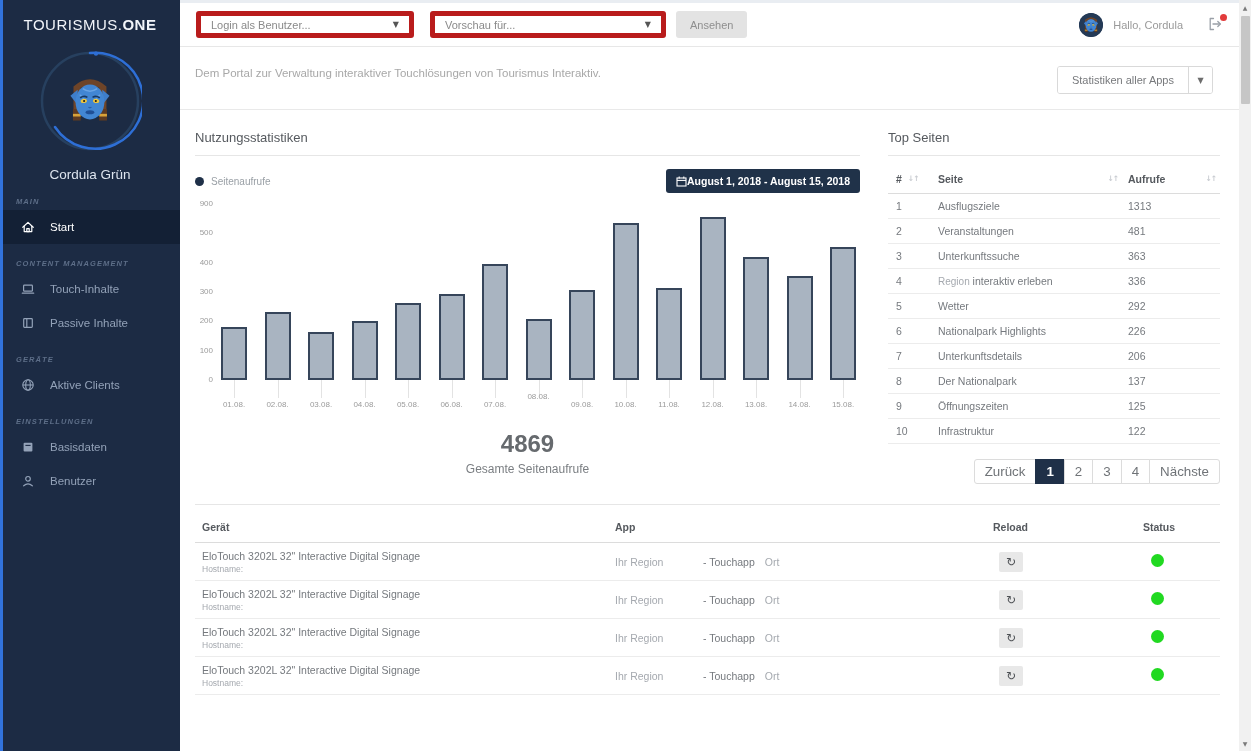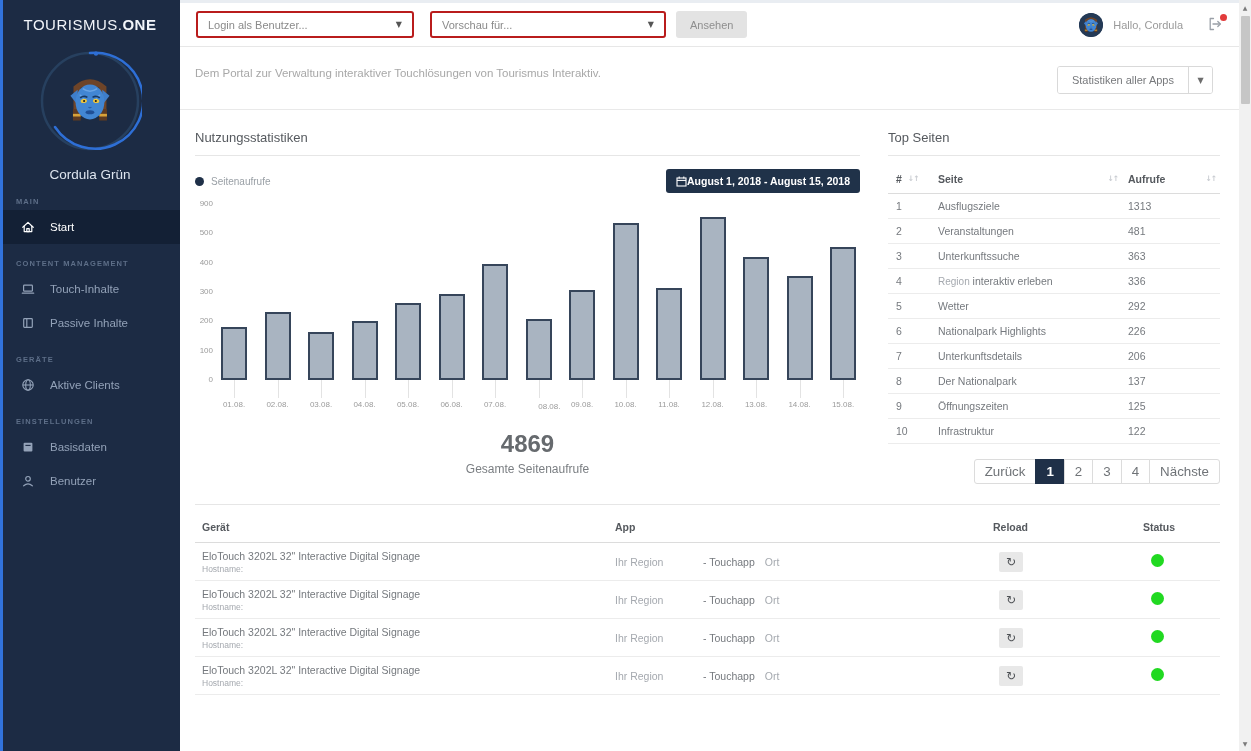--- a/index.html
+++ b/index.html
@@ -10,31 +10,31 @@
   
   .accent-strip { position:absolute; left:0; top:0; width:3px; height:100%; background:#3273dc; z-index:30; }
 
   
   .sidebar { position:absolute; left:0; top:0; width:180px; height:751px; background:#1c2b44; z-index:20; }
   .logo { margin-top:16px; text-align:center; color:#f2f5fa; font-size:15px; letter-spacing:.5px; }
   .logo b { font-weight:bold; }
   .avatar-wrap { width:104px; height:104px; margin:16px auto 0; position:relative; }
   .username { margin-top:14px; text-align:center; color:#dde4ee; font-size:13.5px; font-weight:400; }
   .menu { margin-top:10px; }
-  .menu-section-label { margin:15px 0 4px 16px; font-size:7.5px; letter-spacing:1.1px; color:#5d6e88; font-weight:bold; }
+  .menu-section-label { margin:15px 0 4px 16px; font-size:7.5px; letter-spacing:1.1px; color:#5d6e88; font-weight:bold;font-style:italic; }
   .menu-item { height:34px; display:flex; align-items:center; padding-left:21px; gap:15px; color:#93a2b8; font-size:11.5px; cursor:pointer; }
   .menu-item.active { background:#1320355e; background:#132035; color:#ffffff; }
   .mi-icon { width:14px; height:14px; display:inline-flex; }
   .mi-icon svg { width:14px; height:14px; }
 
   
   .main { position:absolute; left:180px; right:12px; top:0; bottom:0; background:#fff; }
   .top-strip { height:3px; background:#e9edf2; }
   .topbar { height:44px; display:flex; align-items:center; padding-left:16px; border-bottom:1px solid #e7e7e7; background:#fff; }
-  .fake-select { height:27px; border:2px solid #b91c1c; border-radius:3px; background:#fff; display:flex; align-items:center; justify-content:space-between; padding:0 10px; font-size:11px; color:#8a8a8a; cursor:pointer; }
+  .fake-select { height:27px; border:5px solid #b91c1c; border-radius:3px; background:#fff; display:flex; align-items:center; justify-content:space-between; padding:0 10px; font-size:11px; color:#8a8a8a; cursor:pointer; }
   .sel-login { width:218px; margin-right:16px; }
   .sel-preview { width:236px; margin-right:10px; }
   .caret { font-size:8px; color:#555; font-family:"DejaVu Sans", sans-serif; }
   .btn-view { height:27px; padding:0 14px; background:#e3e3e3; border:none; border-radius:3px; color:#8f8f8f; font-size:11px; cursor:pointer; font-family:inherit; }
   .topbar-right { margin-left:auto; display:flex; align-items:center; gap:10px; margin-right:14px; }
   .avatar-small { width:24px; height:24px; border-radius:50%; overflow:hidden; background:#243a56; }
   .greeting { font-size:11px; color:#9a9a9a; }
   .logout-wrap { position:relative; margin-left:14px; width:18px; height:18px; cursor:pointer; }
   .logout-wrap svg { width:16px; height:16px; }
   .notif-dot { position:absolute; right:-2px; top:-2px; width:7px; height:7px; border-radius:50%; background:#e23b3b; }
@@ -301,21 +301,21 @@
               <div class="xtick" style="left: 213px; top: 182px;"></div>
               <div class="xlab" style="left: 191px; top: 202px;">05.08.</div>
               <div class="bar" title="06.08.: 292" style="left: 243.5px; top: 96px; height: 86px;"></div>
               <div class="xtick" style="left: 256.5px; top: 182px;"></div>
               <div class="xlab" style="left: 234.5px; top: 202px;">06.08.</div>
               <div class="bar" title="07.08.: 394" style="left: 287px; top: 66px; height: 116px;"></div>
               <div class="xtick" style="left: 300px; top: 182px;"></div>
               <div class="xlab" style="left: 278px; top: 202px;">07.08.</div>
               <div class="bar" title="08.08.: 207" style="left: 330.5px; top: 121px; height: 61px;"></div>
               <div class="xtick" style="left: 343.5px; top: 182px;"></div>
-              <div class="xlab" style="left: 321.5px; top: 204px; text-align: right;">08.08.</div>
+              <div class="xlab" style="left: 321.5px; top: 194px;">08.08.</div>
               <div class="bar" title="09.08.: 306" style="left: 374px; top: 92px; height: 90px;"></div>
               <div class="xtick" style="left: 387px; top: 182px;"></div>
               <div class="xlab" style="left: 365px; top: 202px;">09.08.</div>
               <div class="bar" title="10.08.: 534" style="left: 417.5px; top: 25px; height: 157px;"></div>
               <div class="xtick" style="left: 430.5px; top: 182px;"></div>
               <div class="xlab" style="left: 408.5px; top: 202px;">10.08.</div>
               <div class="bar" title="11.08.: 312" style="left: 461px; top: 90px; height: 92px;"></div>
               <div class="xtick" style="left: 474px; top: 182px;"></div>
               <div class="xlab" style="left: 452px; top: 202px;">11.08.</div>
               <div class="bar" title="12.08.: 556" style="left: 504.5px; top: 19px; height: 163px;"></div>

